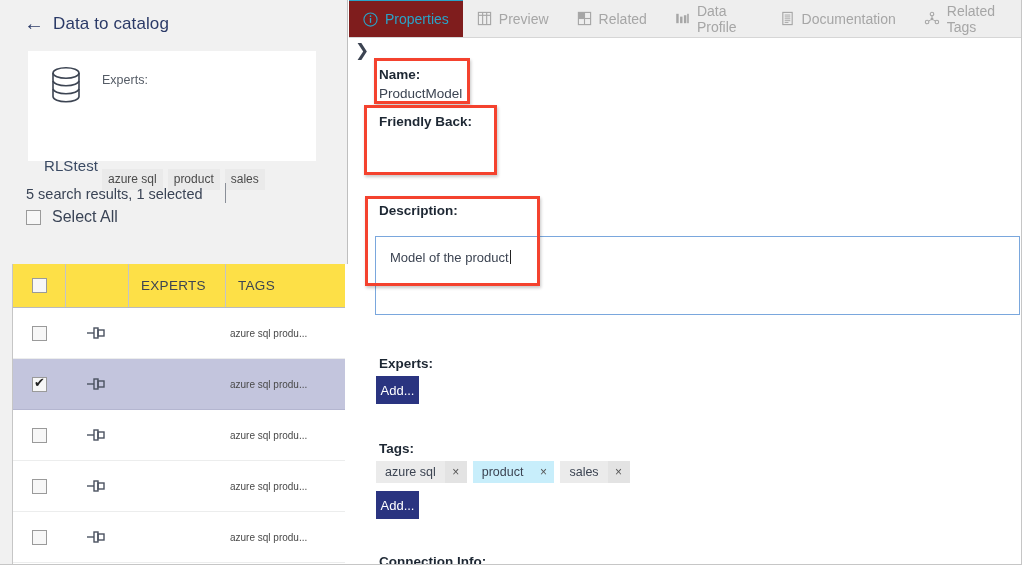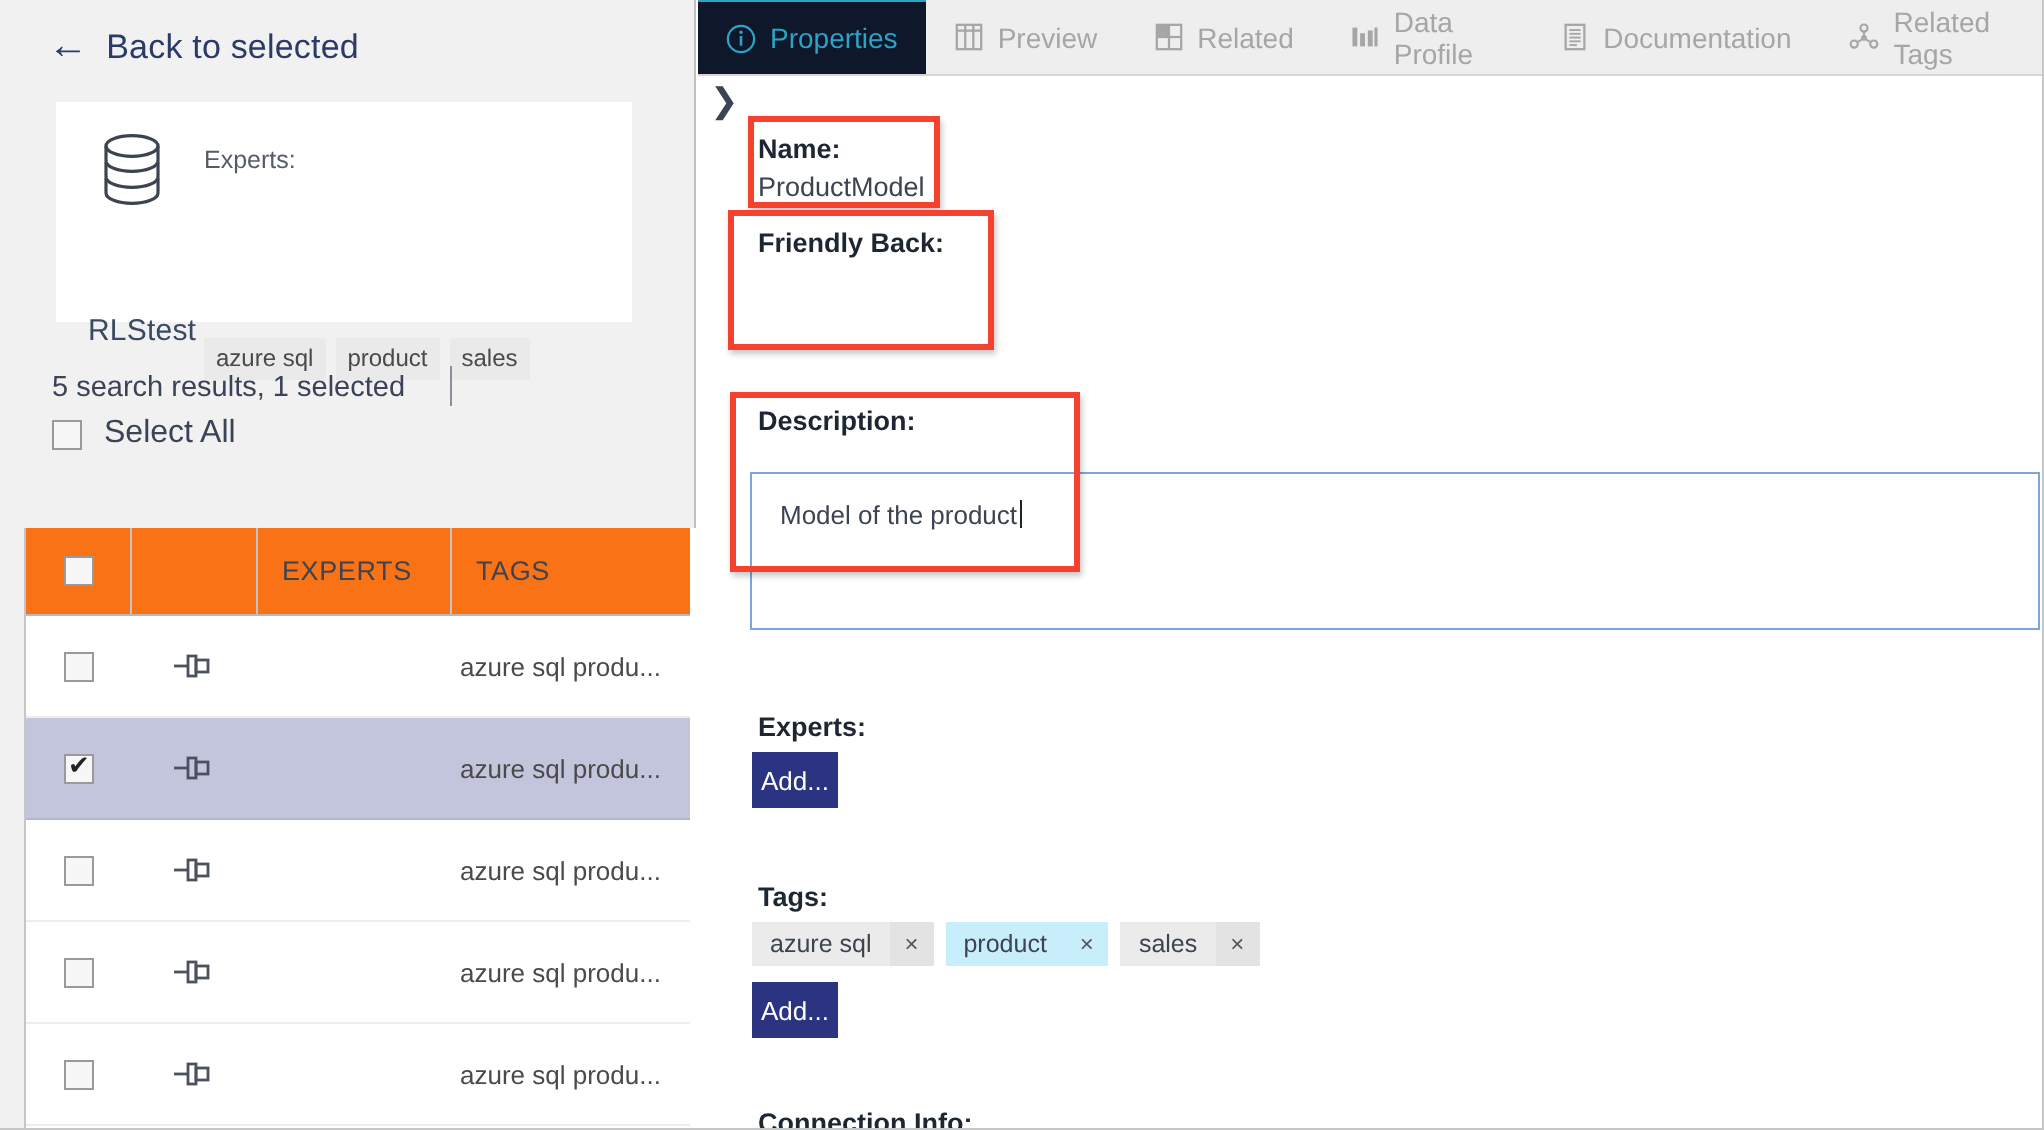--- a/index.html
+++ b/index.html
@@ -68,21 +68,21 @@
     font-size:13px; color:#222; line-height:15px;
   }
 
   
   #grid {
     position:absolute; left:12px; top:264px; width:336px; height:301px;
     background:#ffffff; border-left:1px solid #c6c6c6;
     overflow:hidden;
   }
   #grid-head {
-    display:flex; height:44px; background:#f97316;
+    display:flex; height:44px; background:#fde047;
     border-bottom:1px solid #b9babf; width:333px;
   }
   #grid-head .hc {
     display:flex; align-items:center; font-size:13.5px; color:#3c4452;
     letter-spacing:.3px; border-right:1px solid #c3c4c9; height:100%;
   }
   .col0 { width:53px; justify-content:center; }
   .col1 { width:63px; }
   .col2 { width:97px; padding-left:12px; }
   .col3 { width:120px; padding-left:12px; border-right:none !important; }
@@ -90,21 +90,21 @@
   .grow {
     display:flex; height:51px; align-items:center;
     border-bottom:1px solid #eceded; background:#ffffff; width:333px;
     cursor:pointer;
   }
   .grow.sel { background:#c3c5dd; border-bottom:1px solid #b4b6d0; }
   .grow .c0 { width:53px; display:flex; justify-content:center; }
   .grow .c1 { width:63px; display:flex; justify-content:center; }
   .grow .c2 { width:97px; }
   .grow .c3 {
-    width:120px; font-size:13px; color:#4a4a4a;
+    width:120px; font-size:10px; color:#4a4a4a;
     white-space:nowrap; overflow:hidden; padding-left:4px;
   }
   .grow.sel .c3-divider {
     position:absolute; right:0; top:0; bottom:0; width:1px; background:#9d9fbc;
   }
   .pin { width:22px; height:16px; }
 
   #grid-scroll-v {
     position:absolute; right:0; top:264px; width:2px; height:301px; background:#ffffff;
   }
@@ -117,21 +117,21 @@
     position:relative; height:38px; background:#eeeeee;
     border-bottom:1px solid #d6d6d6;
     display:flex; align-items:stretch;
   }
   .tab {
     display:flex; align-items:center; gap:7px;
     padding:0 14px; font-size:14px; color:#a6a6a6; cursor:pointer;
     position:relative;
   }
   .tab.active {
-    background:#0f172a; color:#2aa3c7; border-top:2px solid #2aa3c7;
+    background:#7f1d1d; color:#2aa3c7; border-top:2px solid #2aa3c7;
     margin-top:-1px;
   }
   .tab svg { display:block; }
 
   #expander {
     position:absolute; left:6px; top:41px; width:20px; height:20px;
     color:#3c4452; font-size:17px; cursor:pointer; line-height:20px;
   }
 
   .flabel { font-size:13.5px; font-weight:bold; color:#1d2733; }
@@ -205,21 +205,21 @@
     position:absolute; right:0; top:0; width:1px; height:565px; background:#c6c6c6;
   }
 </style>
 </head>
 <body>
 
 <div id="left-panel">
 
   <div id="back-link">
     <span class="arr">←</span>
-    <span>Back to selected</span>
+    <span>Data to catalog</span>
   </div>
 
   <div id="asset-card">
     <svg id="db-icon" viewBox="0 0 36 40">
       <ellipse cx="18" cy="7" rx="13" ry="5.2" fill="none" stroke="#3c4452" stroke-width="1.6"></ellipse>
       <path d="M5 7 v7.5 a13 5.2 0 0 0 26 0 V7" fill="none" stroke="#3c4452" stroke-width="1.6"></path>
       <path d="M5 15 v7.5 a13 5.2 0 0 0 26 0 V15" fill="none" stroke="#3c4452" stroke-width="1.6"></path>
       <path d="M5 23 v7.5 a13 5.2 0 0 0 26 0 V23" fill="none" stroke="#3c4452" stroke-width="1.6"></path>
     </svg>
     <div id="experts-mini-label">Experts:</div>

